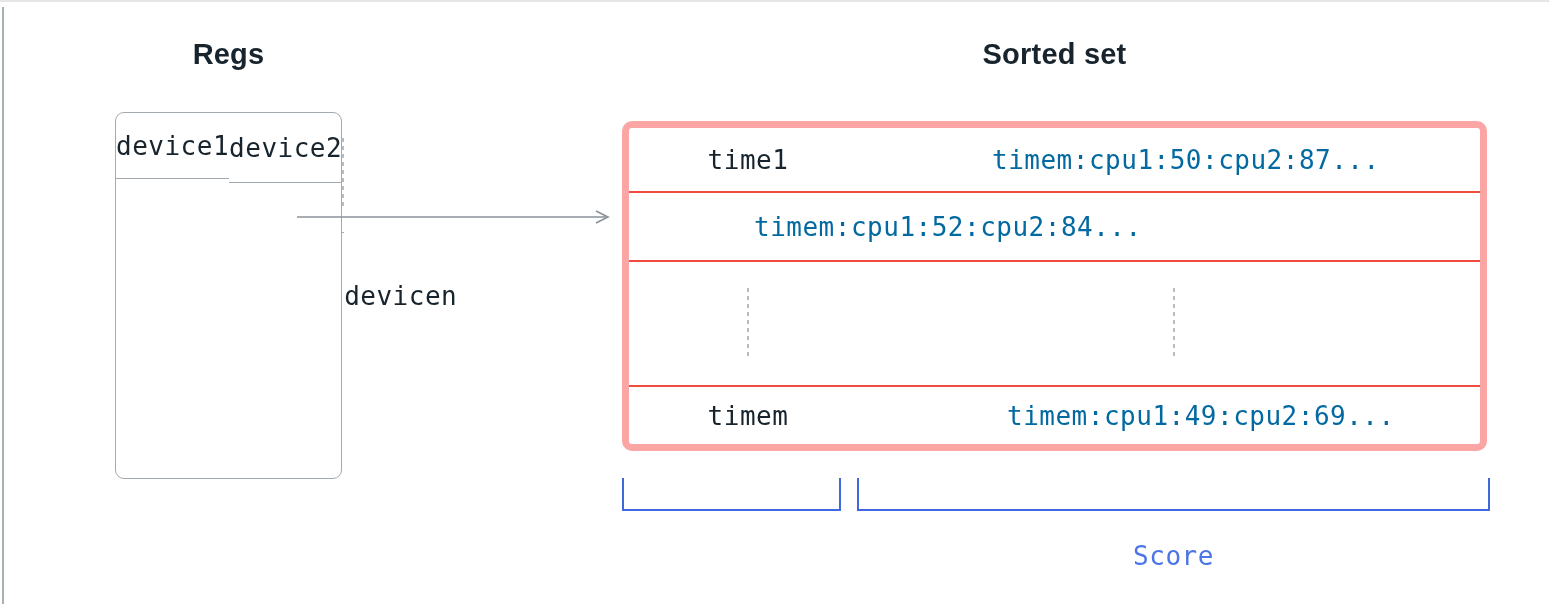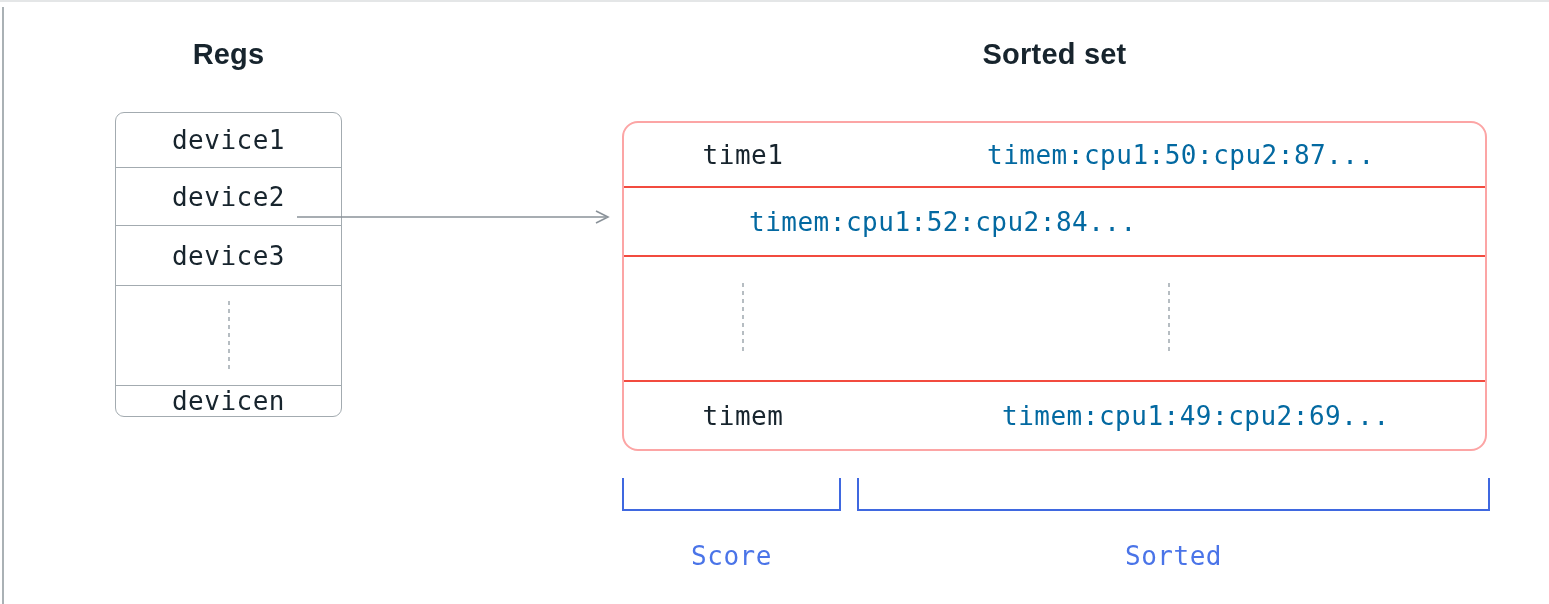--- a/index.html
+++ b/index.html
@@ -14,23 +14,23 @@
     position:absolute;top:38px;font-size:29px;line-height:32px;font-weight:600;
     color:#17242d;text-align:center;letter-spacing:.2px;
   }
   .regs-title{left:115px;width:227px;}
   .sorted-title{left:622px;width:865px;}
 
   .mono{font-family:"DejaVu Sans Mono","Liberation Mono",monospace;letter-spacing:.5px;}
 
   
   .regs-box{
-    position:absolute;left:115px;top:112px;width:227px;height:305px;
+    position:absolute;left:115px;top:112px;width:227px;height:367px;
     border:1.5px solid #a3abb0;border-radius:9px;box-sizing:border-box;
-    display:flex;flex-direction:column;background:#ffffff;
+    display:flex;flex-direction:row;background:#ffffff;
   }
   .regs-row{
     display:flex;align-items:center;justify-content:center;
     border-bottom:1.5px solid #a3abb0;box-sizing:border-box;
     font-size:26px;color:#17242d;
   }
   .regs-row:last-child{border-bottom:none;}
   .rh1{height:66px;} .rh2{height:70px;} .rh3{height:72px;} .rh4{height:120px;} .rh5{flex:1;}
 
   
@@ -40,21 +40,21 @@
   }
   .vdots.left{height:70px;}
   .vdots.rbox{height:72px;margin-top:26px;}
 
   
   .arrow-svg{position:absolute;left:295px;top:205px;}
 
   
   .sorted-box{
     position:absolute;left:622px;top:121px;width:865px;height:330px;
-    border:2px solid #fca5a5;border-radius:16px;box-sizing:border-box;
+    border:7px solid #fca5a5;border-radius:10px;box-sizing:border-box;
     display:flex;flex-direction:column;background:#ffffff;
   }
   .zrow{
     display:grid;grid-template-columns:238px 1fr;align-items:center;
     border-bottom:2px solid #f24b3f;box-sizing:border-box;
   }
   .zrow:last-child{border-bottom:none;gap:15px;}
   .zh1{height:65px;} .zh2{height:69px;} .zh3{height:125px;} .zh4{flex:1;}
   .zscore{font-size:26px;color:#17242d;text-align:center;}
   .zvalue{font-size:26px;color:#0369a1;padding-left:125px;}
@@ -86,23 +86,20 @@
   <div class="title regs-title">Regs</div>
   <div class="title sorted-title">Sorted set</div>
 
   <div class="regs-box">
     <div class="regs-row mono rh1">
       <span>device1</span>
     </div>
     <div class="regs-row mono rh2">
       <span>device2</span>
     </div>
-    <div class="regs-row mono rh3">
-      <span>device3</span>
-    </div>
     <div class="regs-row rh4">
       <span class="vdots left"></span>
     </div>
     <div class="regs-row mono rh5">
       <span>devicen</span>
     </div>
   </div>
 
   <svg class="arrow-svg" width="320" height="24" viewBox="0 0 320 24">
     <line x1="2" y1="12" x2="311" y2="12" stroke="#8a9299" stroke-width="1.6"></line>
@@ -127,15 +124,14 @@
     </div>
     <div class="zrow zh4">
       <div class="zscore mono">timem</div>
       <div class="zvalue mono">timem:cpu1:49:cpu2:69...</div>
     </div>
   </div>
 
   <div class="bracket score-bracket"></div>
   <div class="bracket value-bracket"></div>
 
-  <div class="bracket-label mono score-label">Score</div>
-  <div class="bracket-label mono value-label">Sorted</div>
+  <div class="bracket-label mono value-label">Score</div>
 </div>
 
 </body></html>

